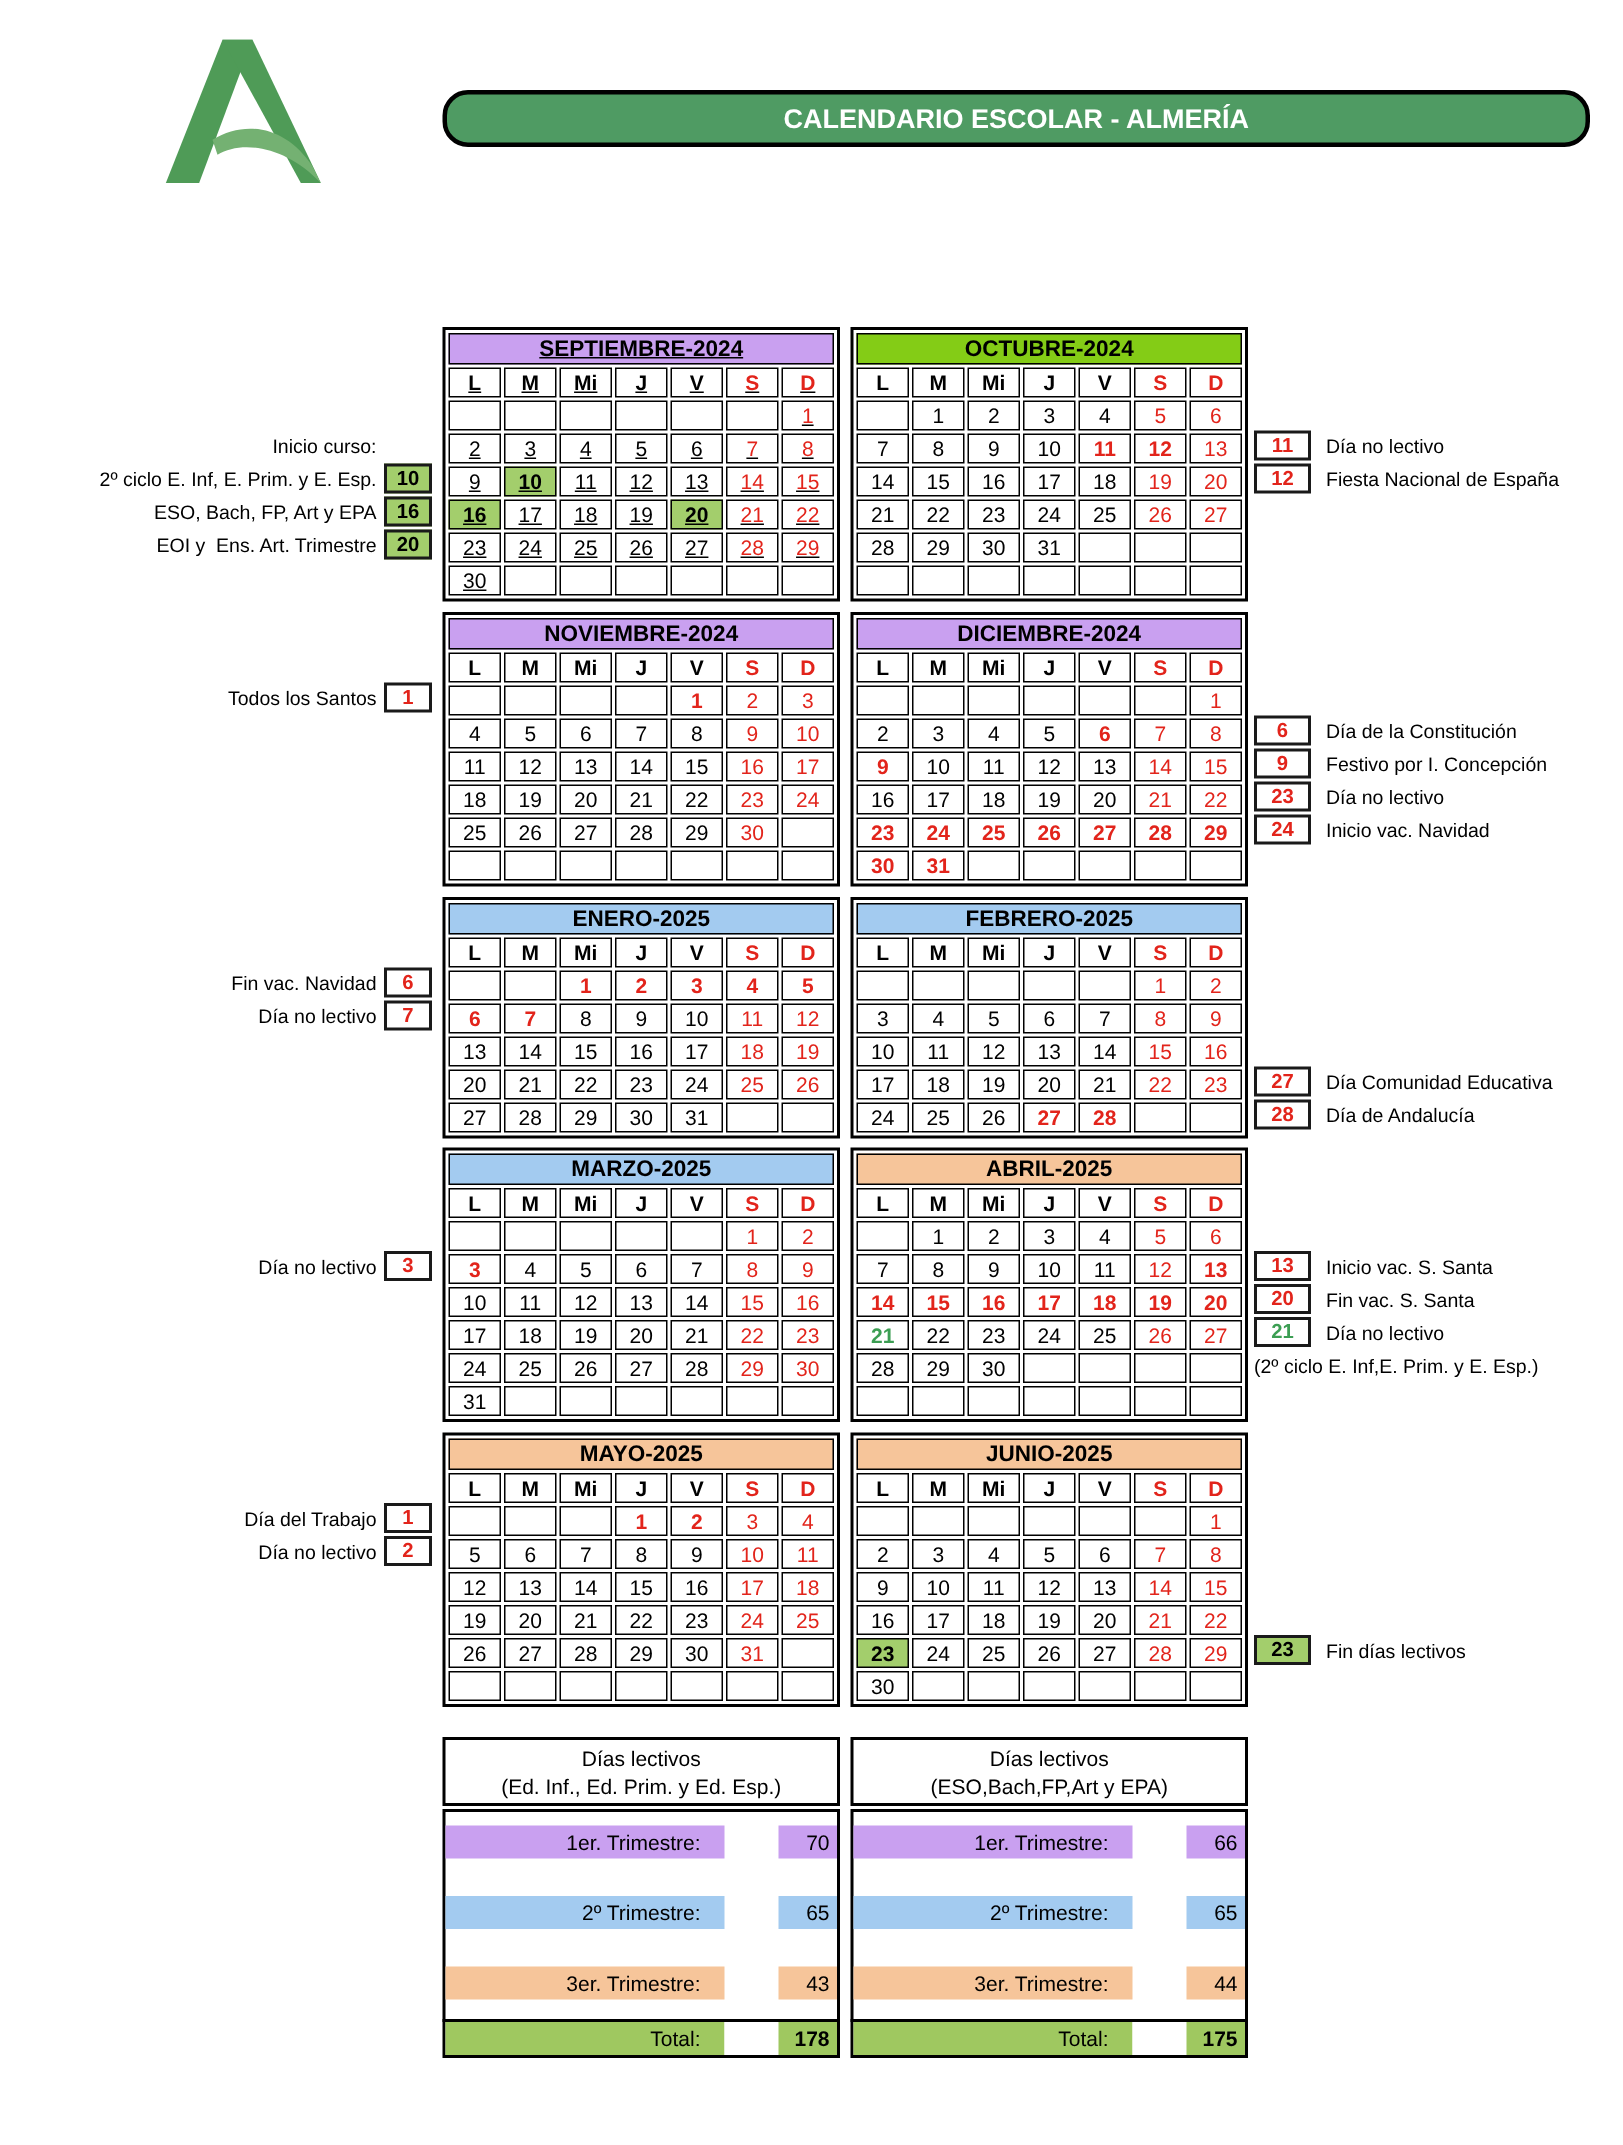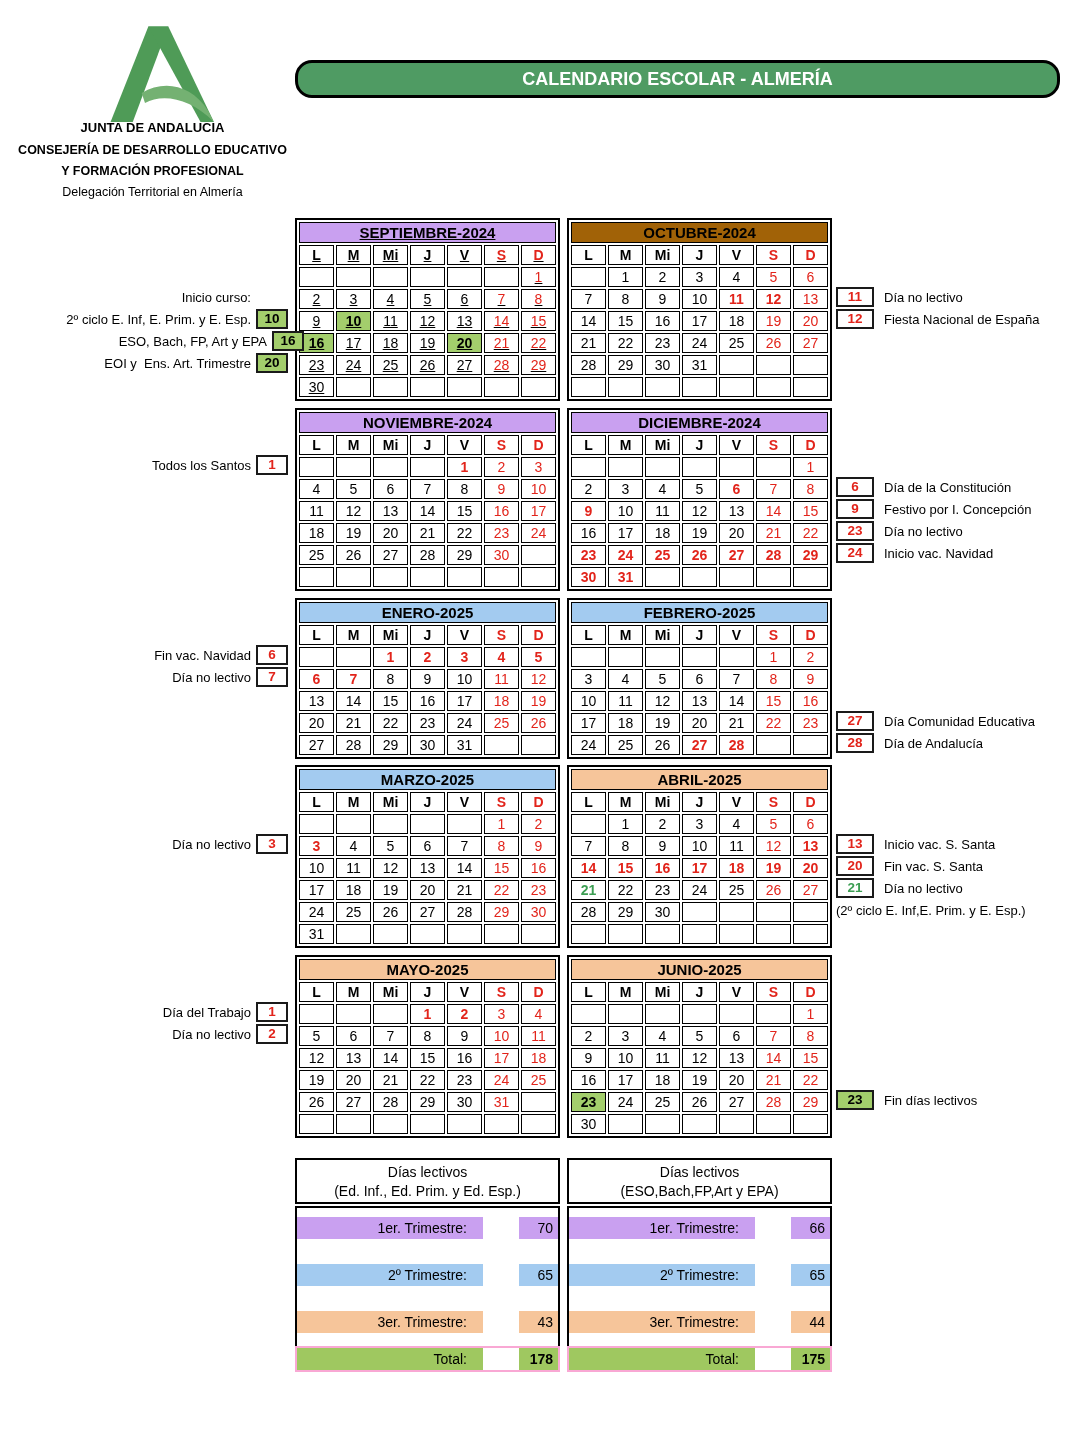--- a/index.html
+++ b/index.html
@@ -41,43 +41,37 @@
   .sumhead{position:absolute;width:265px;box-sizing:border-box;border:2px solid #000;
            height:46px;text-align:center;font-size:14px;padding-top:3px;}
   .sumhead div{line-height:19px;}
   .sumbody{position:absolute;width:265px;box-sizing:border-box;border:2px solid #000;
            padding:9px 0 13px 0;}
   .srow{height:22px;display:flex;margin-bottom:25px;font-size:14px;line-height:22px;}
   .srow:last-child{margin-bottom:0;}
   .slabel{width:186px;text-align:right;padding-right:16px;box-sizing:border-box;}
   .sgap{width:36px;}
   .sval{flex:1;text-align:right;padding-right:5px;}
-  .sumtotal{position:absolute;width:265px;box-sizing:border-box;border:2px solid #f9a8d4;
+  .sumtotal{position:absolute;width:265px;box-sizing:border-box;border:2px solid #000000;
             height:26px;display:flex;font-size:14px;line-height:22px;}
   .tlabel{width:186px;text-align:right;padding-right:16px;box-sizing:border-box;}
   .tgap{width:36px;background:#fff;}
   .tval{flex:1;text-align:right;padding-right:5px;font-weight:bold;}
 </style>
 </head>
 <body>
 
 <div id="root">
 
   <svg class="logo" viewBox="0 0 120 90" xmlns="http://www.w3.org/2000/svg">
     <polygon id="logo-left-leg" points="2,90 36,4 54,4 22,90" fill="#4F9B57"></polygon>
     <polygon id="logo-right-leg" points="36,4 54,4 95,90 83,90" fill="#4F9B57"></polygon>
     <path id="logo-swoosh" d="M 30,64 C 50,52 74,56 90,80 L 95,90 C 74,68 48,64 33,73 Z" fill="#74B172"></path>
   </svg>
 
-  <div class="orgblock">
-    <div class="org1">JUNTA DE ANDALUCIA</div>
-    <div class="org2">CONSEJERÍA DE DESARROLLO EDUCATIVO</div>
-    <div class="org3">Y FORMACIÓN PROFESIONAL</div>
-    <div class="org4">Delegación Territorial en Almería</div>
-  </div>
 
   <div class="bar bar1" id="title-bar" style="background: rgb(79, 155, 99); border-radius: 17px;">CALENDARIO ESCOLAR - ALMERÍA</div>
 
 <div class="month" style="left: 295px; top: 218px; text-decoration: underline;">
       <div class="mtitle" style="background: rgb(201, 160, 240);">SEPTIEMBRE-2024</div>
       <div class="mgrid">
         <div class="cell wd">L</div>
         <div class="cell wd">M</div>
         <div class="cell wd">Mi</div>
         <div class="cell wd">J</div>
@@ -122,21 +116,21 @@
         <div class="cell">30</div>
         <div class="cell"></div>
         <div class="cell"></div>
         <div class="cell"></div>
         <div class="cell"></div>
         <div class="cell"></div>
         <div class="cell"></div>
       </div>
     </div>
     <div class="month" style="left: 567px; top: 218px;">
-      <div class="mtitle" style="background: #a16207;">OCTUBRE-2024</div>
+      <div class="mtitle" style="background: #84cc16;">OCTUBRE-2024</div>
       <div class="mgrid">
         <div class="cell wd">L</div>
         <div class="cell wd">M</div>
         <div class="cell wd">Mi</div>
         <div class="cell wd">J</div>
         <div class="cell wd">V</div>
         <div class="cell wd" style="color: rgb(226, 36, 27);">S</div>
         <div class="cell wd" style="color: rgb(226, 36, 27);">D</div>
         <div class="cell"></div>
         <div class="cell">1</div>
@@ -601,21 +595,21 @@
       </div>
     </div>
     <div class="lann" style="top: 287px;">
       <div class="alabel">Inicio curso:</div>
       <div class="abox" style="visibility: hidden;"></div>
     </div>
     <div class="lann" style="top: 309px;">
       <div class="alabel">2º ciclo E. Inf, E. Prim. y E. Esp.</div>
       <div class="abox" style="background: rgb(163, 206, 108);">10</div>
     </div>
-    <div class="lann" style="top: 331px; padding-left: 16px;">
+    <div class="lann" style="top: 331px;">
       <div class="alabel">ESO, Bach, FP, Art y EPA</div>
       <div class="abox" style="background: rgb(163, 206, 108);">16</div>
     </div>
     <div class="lann" style="top: 353px;">
       <div class="alabel">EOI y  Ens. Art. Trimestre</div>
       <div class="abox" style="background: rgb(163, 206, 108);">20</div>
     </div>
     <div class="lann" style="top: 455px;">
       <div class="alabel">Todos los Santos</div>
       <div class="abox" style="color: rgb(226, 36, 27);">1</div>

